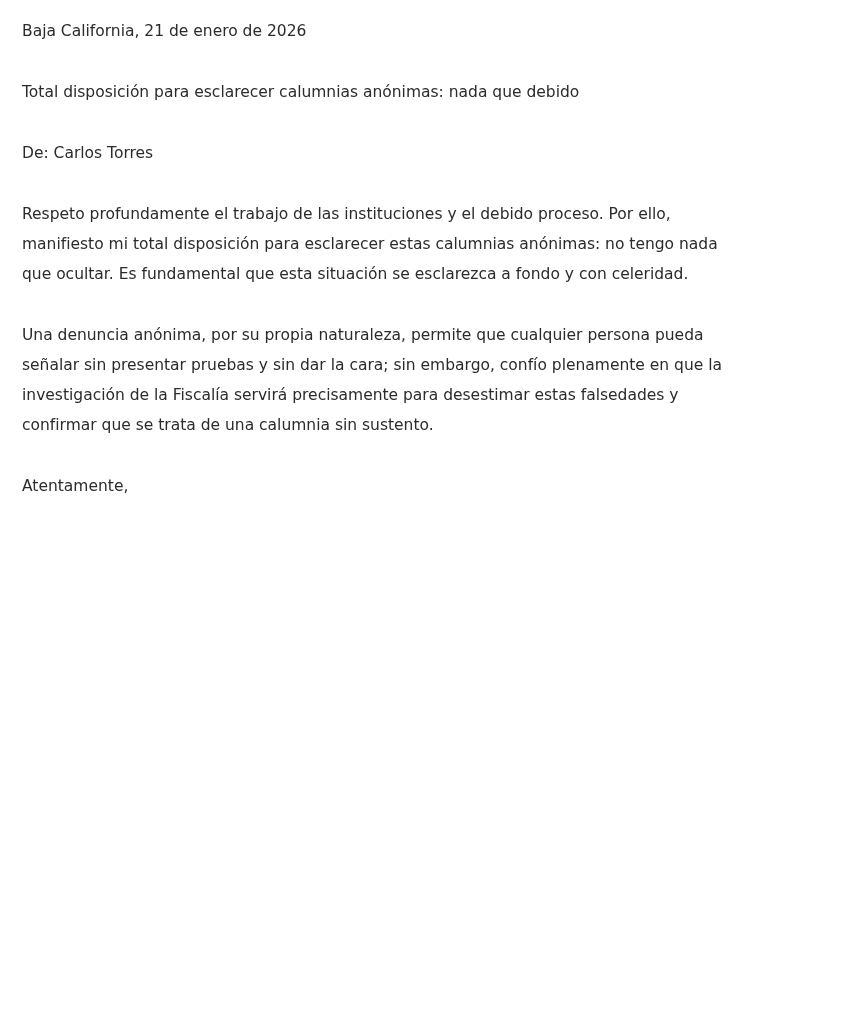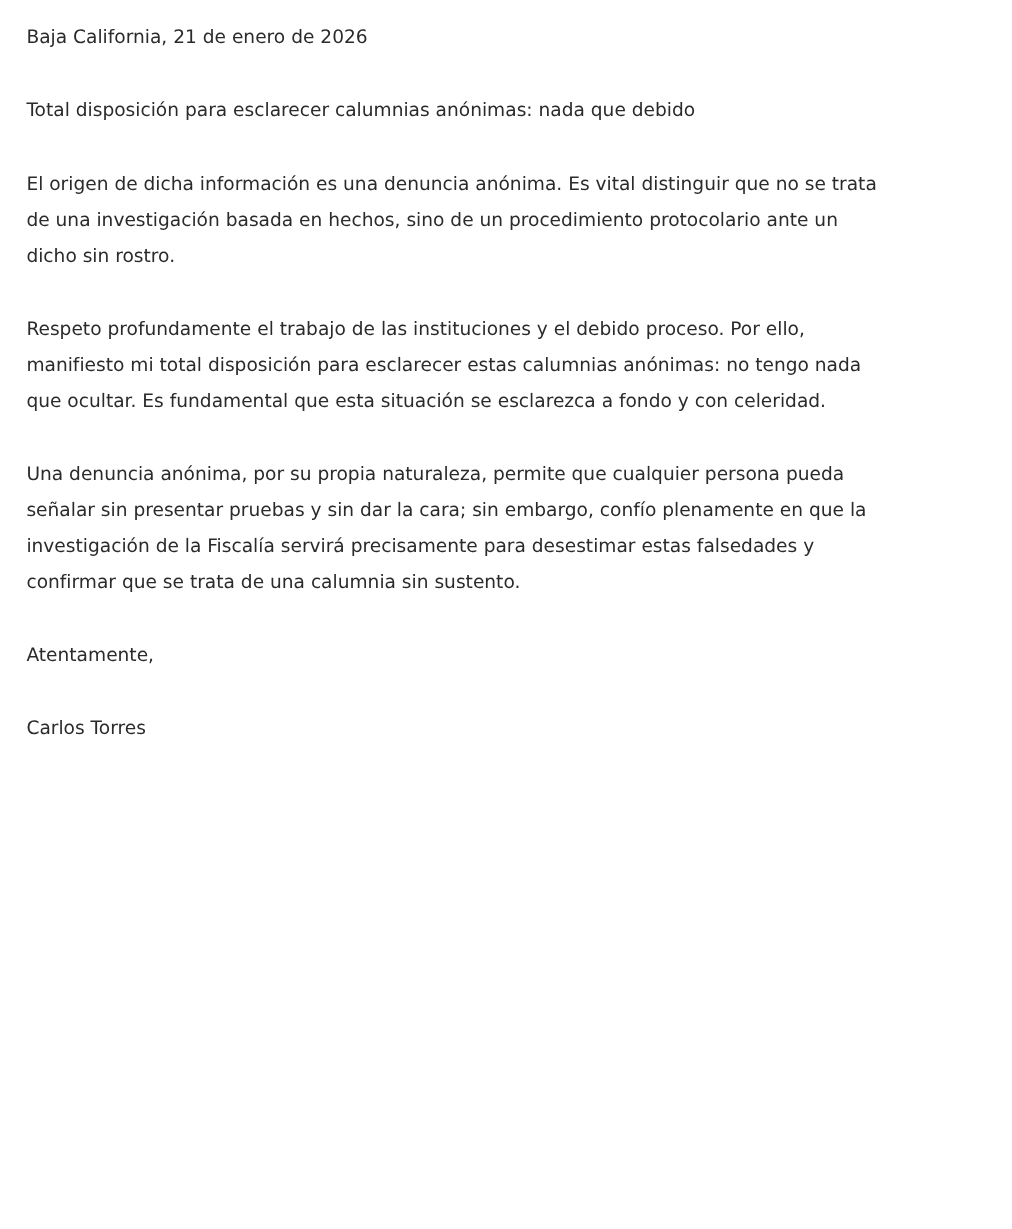--- a/index.html
+++ b/index.html
@@ -28,25 +28,22 @@
   .page p:last-child {
     margin-bottom: 0;
   }
 </style>
 </head>
 <body>
 
 <main class="page">
   <p>Baja California, 21 de enero de 2026</p>
   <p>Total disposición para esclarecer calumnias anónimas: nada que debido</p>
-  <p>El origen de dicha información es una denuncia anónima. Es vital distinguir que no se trata
-de una investigación basada en hechos, sino de un procedimiento protocolario ante un
-dicho sin rostro.</p>
+  <p>De: Carlos Torres</p>
   <p>Respeto profundamente el trabajo de las instituciones y el debido proceso. Por ello,
 manifiesto mi total disposición para esclarecer estas calumnias anónimas: no tengo nada
 que ocultar. Es fundamental que esta situación se esclarezca a fondo y con celeridad.</p>
   <p>Una denuncia anónima, por su propia naturaleza, permite que cualquier persona pueda
 señalar sin presentar pruebas y sin dar la cara; sin embargo, confío plenamente en que la
 investigación de la Fiscalía servirá precisamente para desestimar estas falsedades y
 confirmar que se trata de una calumnia sin sustento.</p>
   <p>Atentamente,</p>
-  <p>Carlos Torres</p>
 </main>
 
 </body></html>

